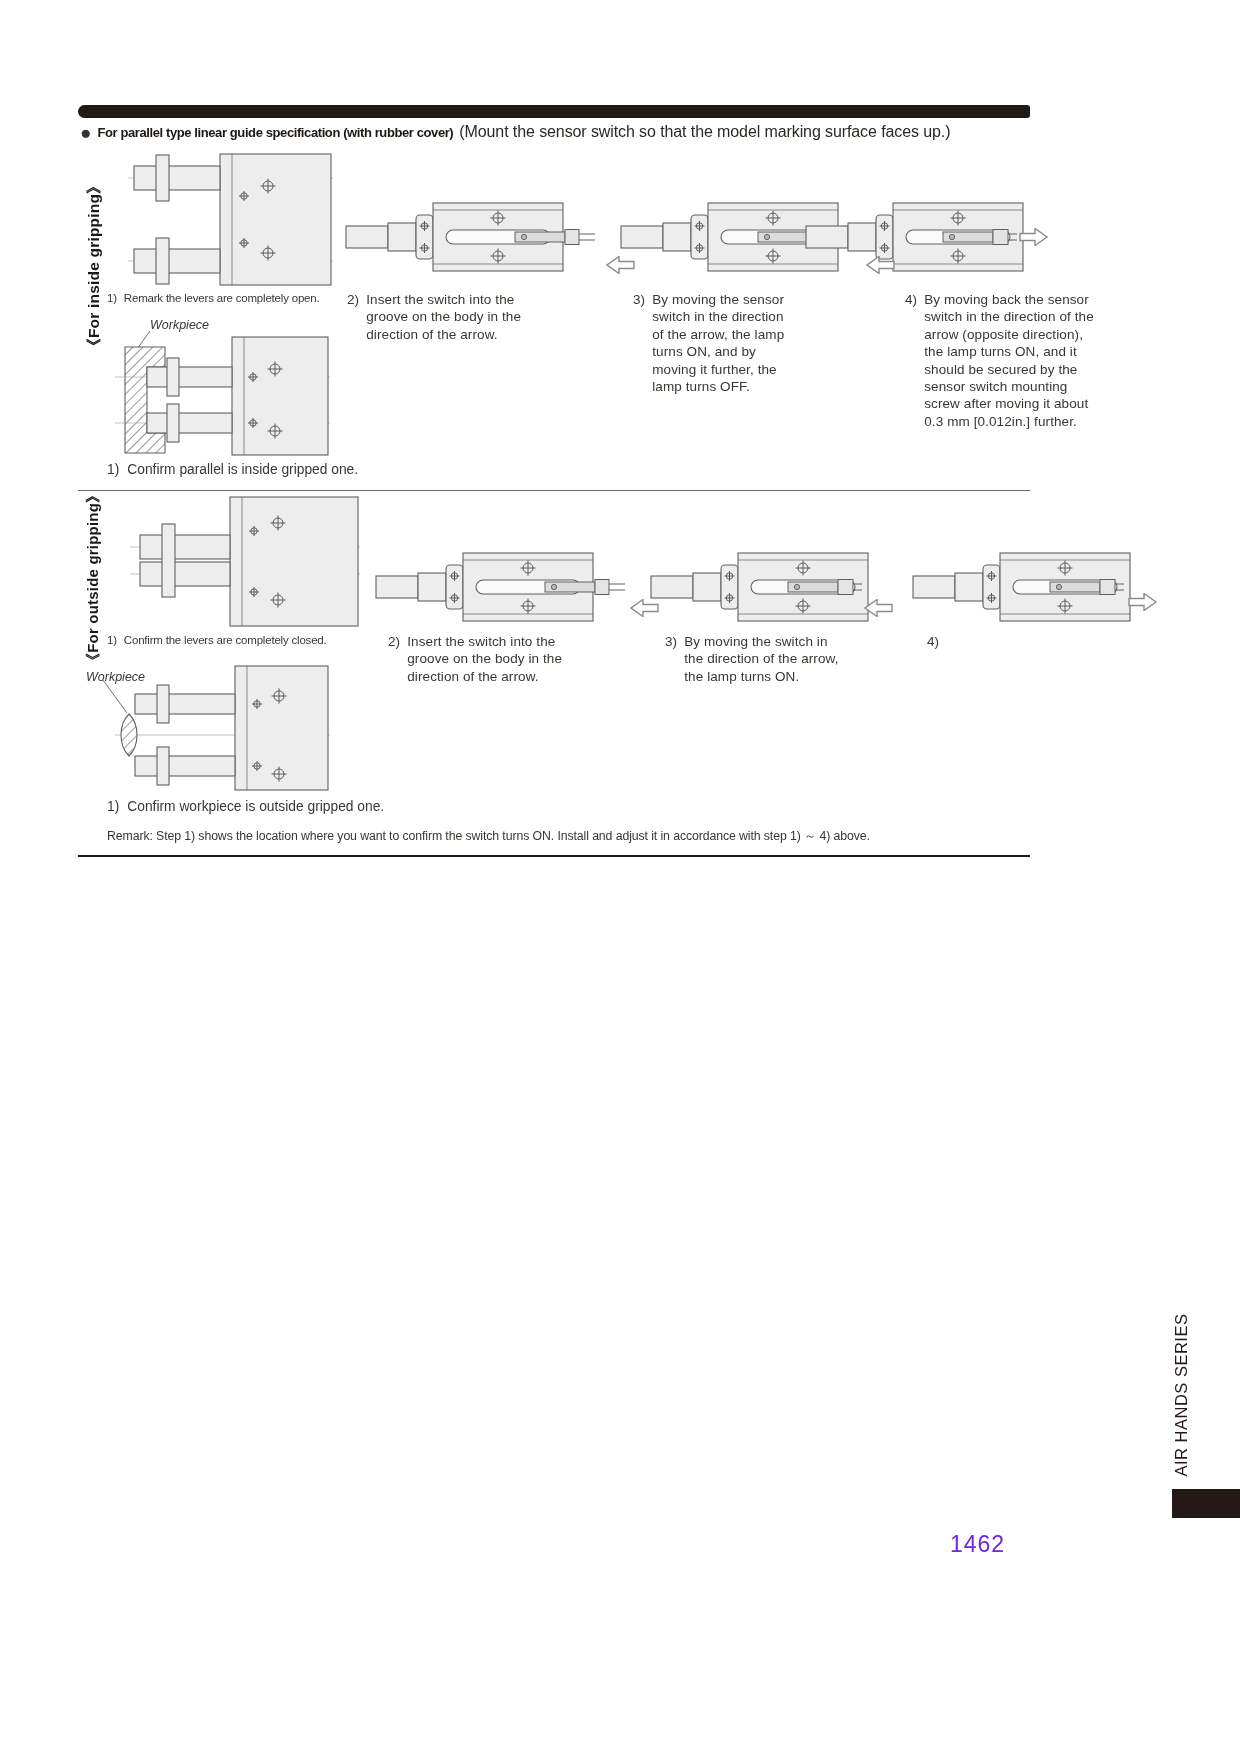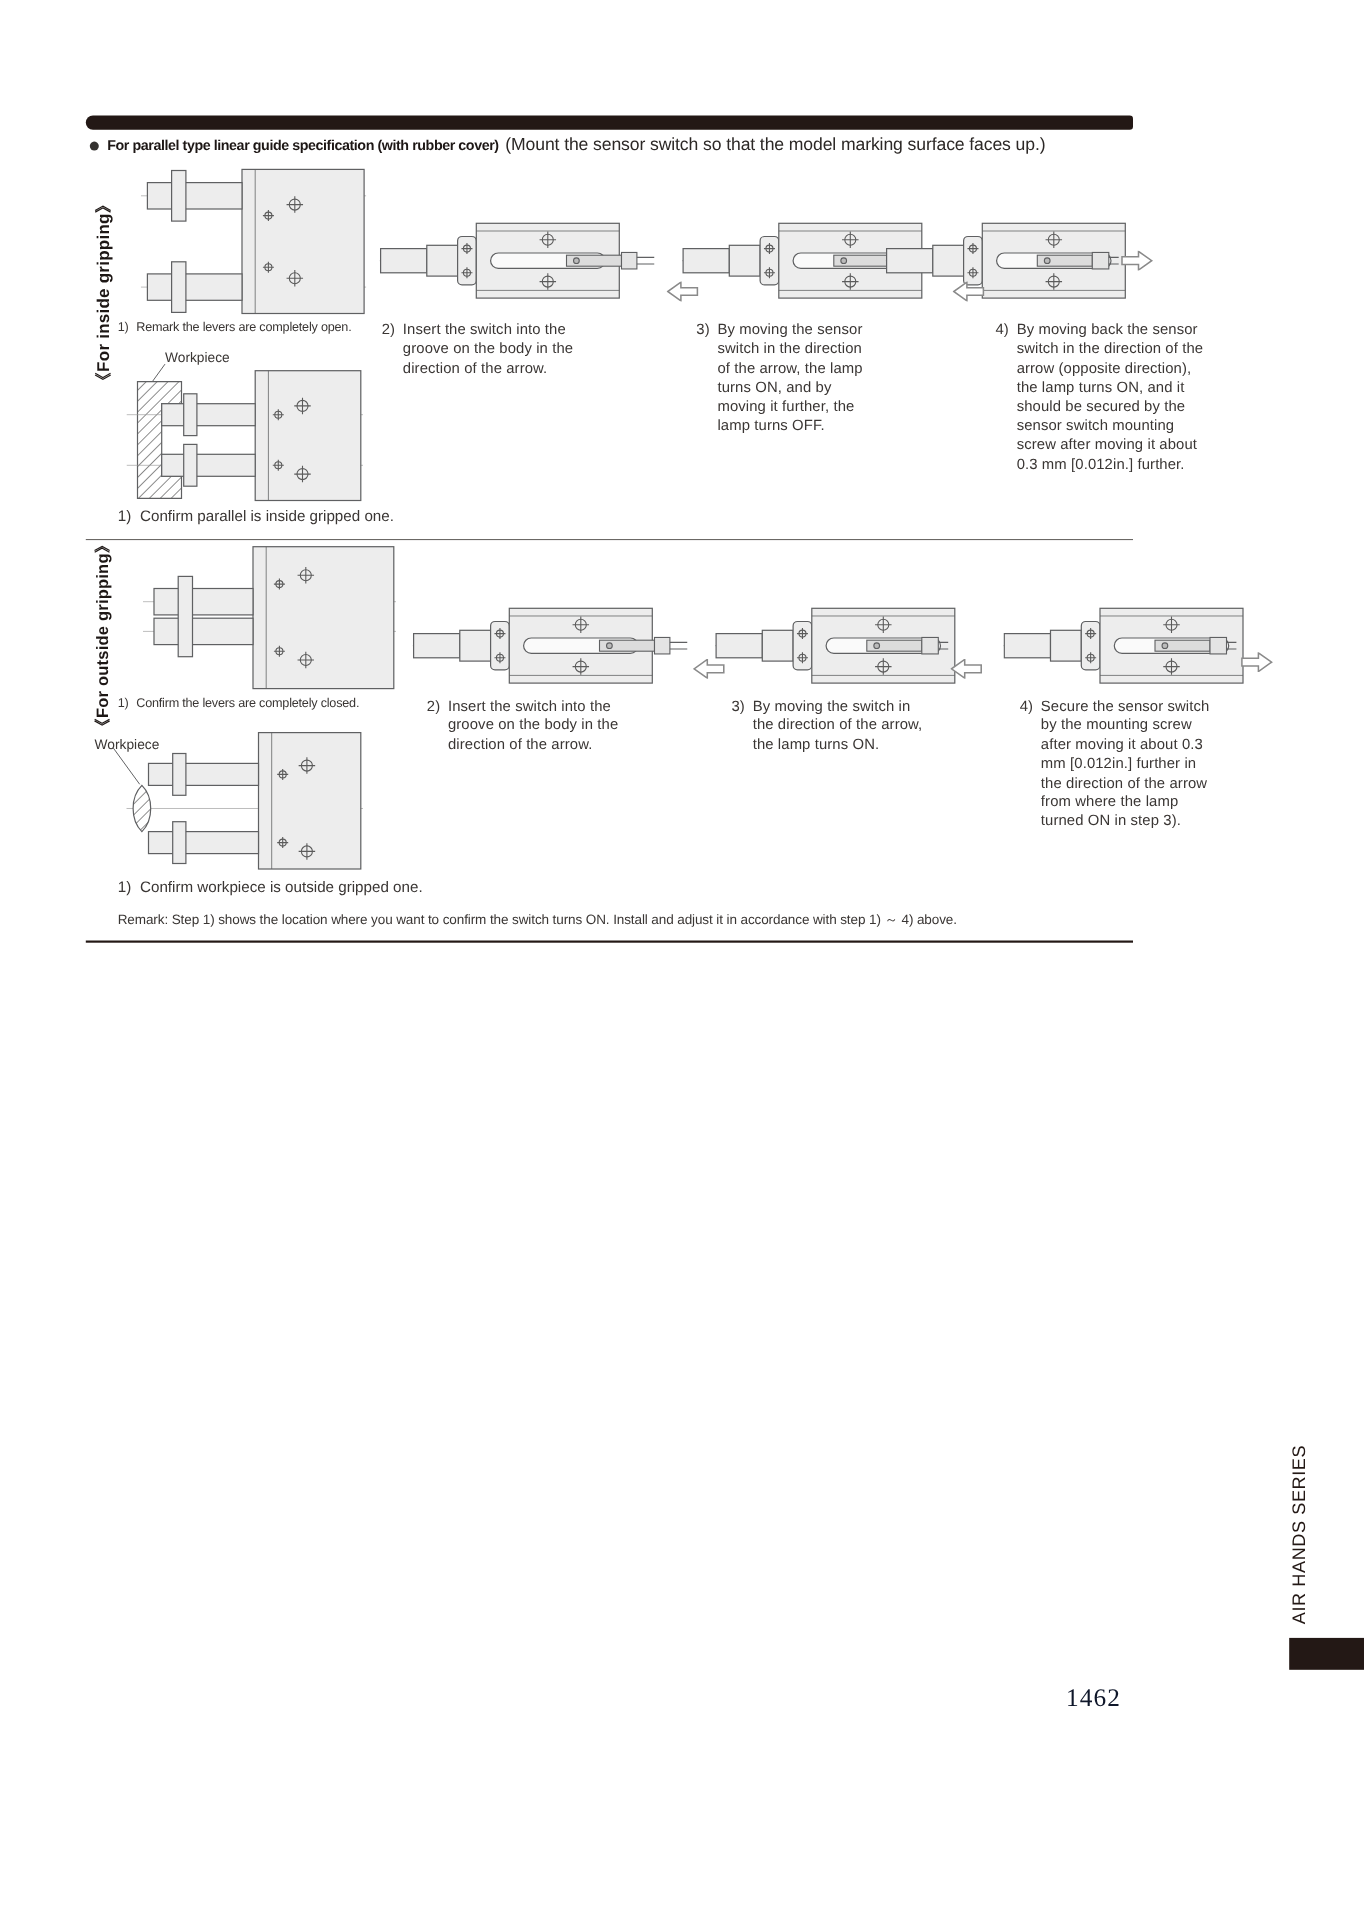--- a/index.html
+++ b/index.html
@@ -10,30 +10,30 @@
           border-radius:6.5px 3px 3px 6.5px;}
   .titlerow{left:80px;top:121px;display:flex;align-items:baseline;gap:6px;white-space:nowrap;}
   .bullet{font-size:19px;line-height:1;transform:translateY(2px);display:inline-block;}
   .title{font-size:13px;font-weight:bold;letter-spacing:-0.4px;color:#1d1715;}
   .titlenote{font-size:16px;color:#2c2826;letter-spacing:-0.1px;}
   .vlabel{font-weight:bold;font-size:15.5px;letter-spacing:0.2px;color:#1d1715;
           transform-origin:0 0;transform:rotate(-90deg);text-align:center;white-space:nowrap;}
   .cap{display:flex;gap:7px;font-size:13.5px;line-height:1.29;color:#3a3634;letter-spacing:0.1px;}
   .cap .n{flex:0 0 auto;}
   .cap-s{font-size:11.5px;letter-spacing:-0.2px;white-space:nowrap;}
-  .wplabel{font-size:12.5px;color:#3a3634;}
+  .wplabel{font-size:12.5px;color:#3a3634;font-style:italic;}
   .confirm{display:flex;gap:8px;font-size:13.8px;color:#3a3634;}
   .remark{font-size:12.3px;color:#3a3634;letter-spacing:-0.1px;white-space:nowrap;}
   .rule1{left:78px;top:490px;width:952px;height:0;border-top:1px solid #6b6865;}
   .rule2{left:78px;top:855px;width:952px;height:0;border-top:2.5px solid #231815;}
   .sidetab-text{left:1172px;top:1483px;width:176px;transform-origin:0 0;transform:rotate(-90deg);
           font-size:16.5px;letter-spacing:0.5px;color:#231815;text-align:center;white-space:nowrap;}
   .sidetab{left:1172px;top:1489px;width:68px;height:29px;background:#231815;}
-  .pagenum{left:950px;top:1531px;width:88px;text-align:center;font-size:23px;
-           letter-spacing:1px;color:#0f172a;font-family:Liberation Serif, serif;}
+  .pagenum{left:950px;top:1531px;width:88px;text-align:left;font-size:23px;
+           letter-spacing:1px;color:#6d28d9;}
   svg.diag{position:absolute;}
 </style>
 </head>
 <body>
 
 <div class="page">
 
   <svg width="0" height="0" style="position:absolute" aria-hidden="true">
     <defs>
       <pattern id="hatch" width="7" height="7" patternUnits="userSpaceOnUse" patternTransform="rotate(45)">
@@ -255,21 +255,20 @@
   <div class="abs cap" style="left:388px;top:633px;width:178px">
     <span class="n">2)</span>
     <span class="t">Insert the switch into the groove on the body in the direction of the arrow.</span>
   </div>
   <div class="abs cap" style="left:665px;top:633px;width:182px">
     <span class="n">3)</span>
     <span class="t">By moving the switch in the direction of the arrow, the lamp turns ON.</span>
   </div>
   <div class="abs cap" style="left:927px;top:633px;width:182px">
     <span class="n">4)</span>
-    <span class="t">Secure the sensor switch by the mounting screw after moving it about 0.3 mm [0.012in.] further in the direction of the arrow from where the lamp turned ON in step 3).</span>
   </div>
 
   <div class="abs wplabel" style="left:86px;top:670px">Workpiece</div>
   <svg class="diag" style="left:85px;top:658px" width="245" height="140" viewBox="0 0 245 140">
     <use href="#workOutside" xlink:href="#workOutside"></use>
   </svg>
 
   <div class="abs confirm" style="left:107px;top:799px">
     <span class="n">1)</span>
     <span class="t">Confirm workpiece is outside gripped one.</span>

